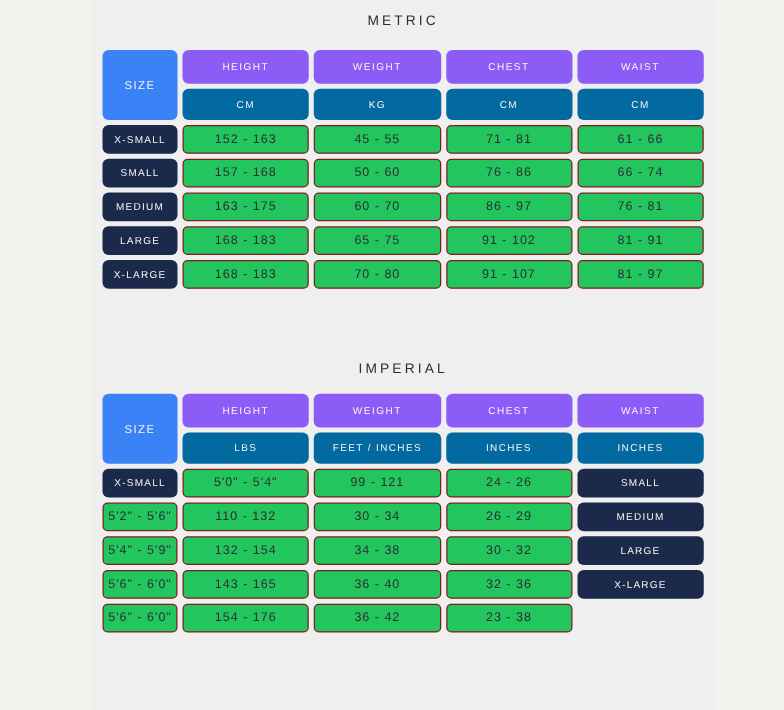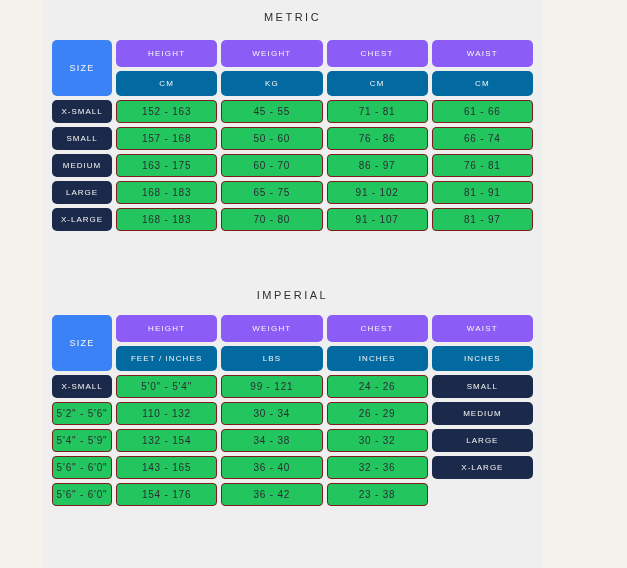--- a/index.html
+++ b/index.html
@@ -8,21 +8,21 @@
   }
   body {
     width: 627px;
     height: 568px;
     background: #F4F2ED;
     overflow: hidden;
     font-family: "Liberation Sans", sans-serif;
   }
   .panel {
     position: absolute;
-    left: 43px;
+    left: 73px;
     top: 0;
     width: 499px;
     height: 568px;
     background: #EFEFF0;
     box-sizing: border-box;
     padding: 0 9px;
   }
   .chart-title {
     text-align: center;
     font-size: 11px;
@@ -135,22 +135,22 @@
   </div>
 
   <div class="chart-title second">IMPERIAL</div>
 
   <div class="size-table">
     <div class="cell size-head">SIZE</div>
     <div class="cell col-label">HEIGHT</div>
     <div class="cell col-label">WEIGHT</div>
     <div class="cell col-label">CHEST</div>
     <div class="cell col-label">WAIST</div>
+    <div class="cell unit">LBS</div>
     <div class="cell unit">FEET / INCHES</div>
-    <div class="cell unit">LBS</div>
     <div class="cell unit">INCHES</div>
     <div class="cell unit">INCHES</div>
 
     <div class="cell size-label">X-SMALL</div>
     <div class="cell data-cell">5'0" - 5'4"</div>
     <div class="cell data-cell">99 - 121</div>
     <div class="cell data-cell">24 - 26</div>
 
     <div class="cell size-label">SMALL</div>
     <div class="cell data-cell">5'2" - 5'6"</div>

